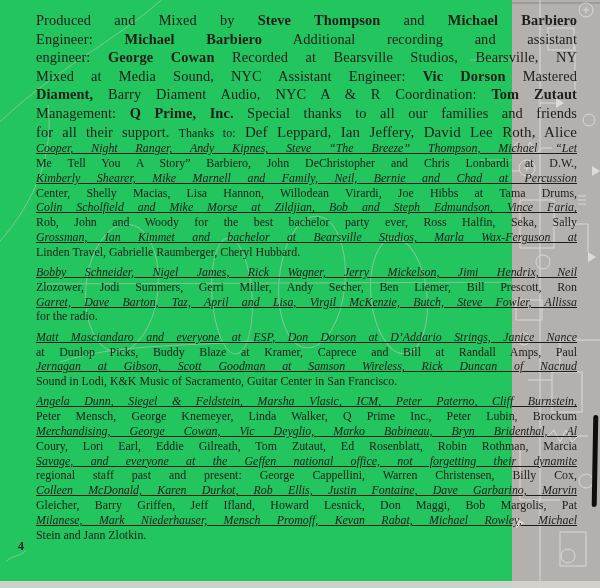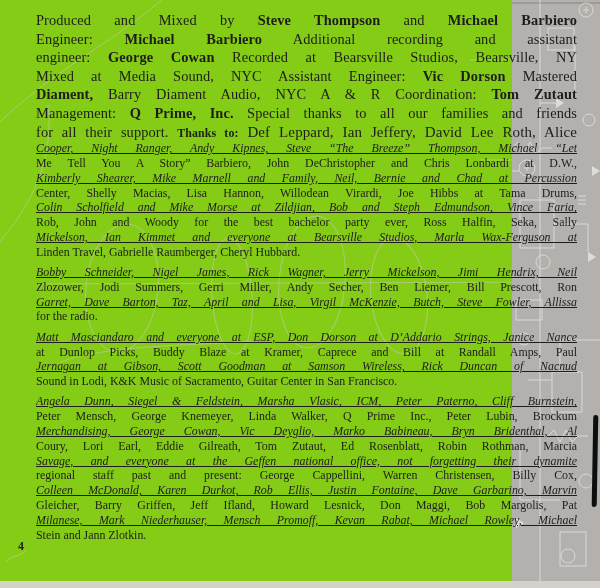--- a/index.html
+++ b/index.html
@@ -1,19 +1,19 @@
 <!DOCTYPE html>
 <html><head>
 <meta charset="utf-8">
 <style>
   html,body{margin:0;padding:0;}
   .page{
     position:relative;
     width:600px;height:588px;
-    background:#84cc16;
+    background:#22c55e;
     overflow:hidden;
     font-family:"Liberation Serif","DejaVu Serif",serif;
     color:#1e1d1b;
   }
   .bg-decor{position:absolute;left:0;top:0;z-index:0;}
   .credits{
     position:absolute;left:36px;top:11px;width:541px;z-index:1;
   }
   .para{margin:0 0 5.5px 0;}
   .line{
@@ -21,21 +21,21 @@
     text-align-last:justify;
     overflow:hidden;
     white-space:normal;
   }
   .line.end{text-align-last:left;}
   .line.lg{font-size:14.4px;line-height:18.6px;height:18.6px;letter-spacing:0.1px;}
   .line.sm{font-size:11.9px;line-height:14.8px;height:14.8px;}
   .s-r{}
   .s-b{font-weight:700;}
   .s-i{font-style:italic;text-decoration:underline;}
-  .s-bsm{font-weight:700;font-size:11.9px;}
+  .s-bsm{font-weight:400;font-size:11.9px;}
   .s-rsm{font-size:15px;}
   .page-number{
     position:absolute;left:18px;top:539px;z-index:1;
     font-size:12px;font-weight:700;color:#222120;
   }
 </style>
 </head>
 <body>
 
 <div class="page">
@@ -106,21 +106,21 @@
         <div class="line lg"><span class="s-r">Mixed at Media Sound, NYC Assistant Engineer: </span><span class="s-b">Vic Dorson</span><span class="s-r"> Mastered</span></div>
         <div class="line lg"><span class="s-b">Diament,</span><span class="s-r"> Barry Diament Audio, NYC A &amp; R Coordination: </span><span class="s-b">Tom Zutaut</span></div>
         <div class="line lg"><span class="s-r">Management: </span><span class="s-b">Q Prime, Inc.</span><span class="s-r"> Special thanks to all our families and friends</span></div>
         <div class="line lg"><span class="s-r">for all their support. </span><span class="s-bsm">Thanks to:</span><span class="s-rsm"> Def Leppard, Ian Jeffery, David Lee Roth, Alice</span></div>
         <div class="line sm"><span class="s-i">Cooper, Night Ranger, Andy Kipnes, Steve “The Breeze” Thompson, Michael “Let</span></div>
         <div class="line sm"><span class="s-r">Me Tell You A Story” Barbiero, John DeChristopher and Chris Lonbardi at D.W.,</span></div>
         <div class="line sm"><span class="s-i">Kimberly Shearer, Mike Marnell and Family, Neil, Bernie and Chad at Percussion</span></div>
         <div class="line sm"><span class="s-r">Center, Shelly Macias, Lisa Hannon, Willodean Virardi, Joe Hibbs at Tama Drums,</span></div>
         <div class="line sm"><span class="s-i">Colin Scholfield and Mike Morse at Zildjian, Bob and Steph Edmundson, Vince Faria,</span></div>
         <div class="line sm"><span class="s-r">Rob, John and Woody for the best bachelor party ever, Ross Halfin, Seka, Sally</span></div>
-        <div class="line sm"><span class="s-i">Mickelson, Ian Kimmet and everyone at Bearsville Studios, Marla Wax-Ferguson at</span></div>
+        <div class="line sm"><span class="s-i">Grossman, Ian Kimmet and bachelor at Bearsville Studios, Marla Wax-Ferguson at</span></div>
         <div class="line sm end"><span class="s-r">Linden Travel, Gabrielle Raumberger, Cheryl Hubbard.</span></div>
       </div>
       <div class="para">
         <div class="line sm"><span class="s-i">Bobby Schneider, Nigel James, Rick Wagner, Jerry Mickelson, Jimi Hendrix, Neil</span></div>
         <div class="line sm"><span class="s-r">Zlozower, Jodi Summers, Gerri Miller, Andy Secher, Ben Liemer, Bill Prescott, Ron</span></div>
         <div class="line sm"><span class="s-i">Garret, Dave Barton, Taz, April and Lisa, Virgil McKenzie, Butch, Steve Fowler, Allissa</span></div>
         <div class="line sm end"><span class="s-r">for the radio.</span></div>
       </div>
       <div class="para">
         <div class="line sm"><span class="s-i">Matt Masciandaro and everyone at ESP, Don Dorson at D’Addario Strings, Janice Nance</span></div>

